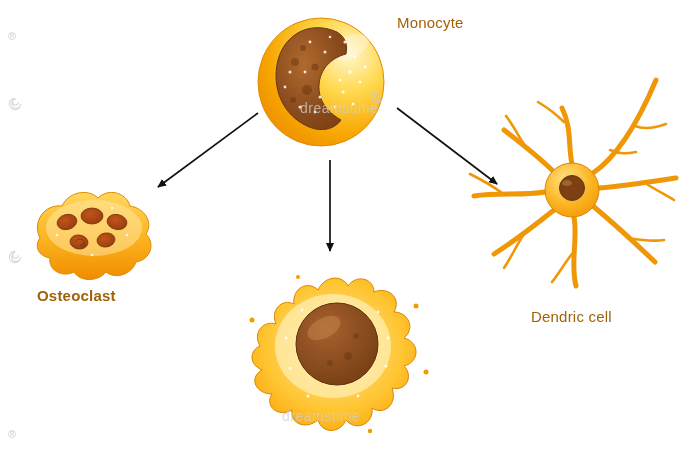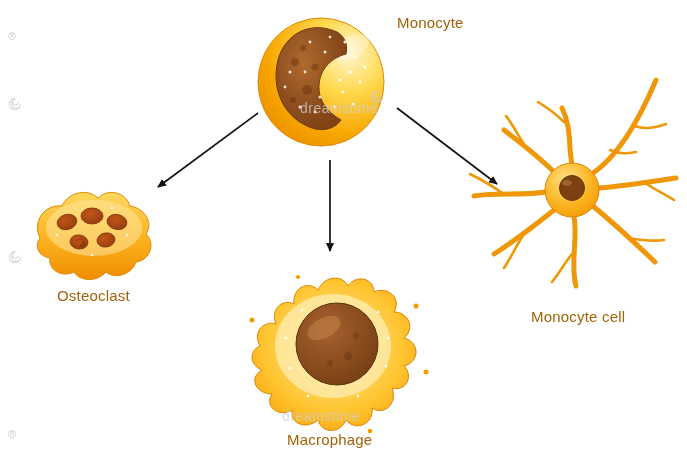--- a/index.html
+++ b/index.html
@@ -124,21 +124,21 @@
       <ellipse cx="84" cy="60" rx="9" ry="7" transform="rotate(-10 84 60)"></ellipse>
     </g>
     <path d="M54,62 a4,3 0 1 1 4,3 a2.4,1.8 0 1 0 2,-2" fill="none" stroke="#7C3208" stroke-width="1" opacity="0.7"></path>
     <g fill="#ffffff" opacity="0.8">
       <circle cx="35" cy="55" r="1.3"></circle>
         <circle cx="105" cy="55" r="1.3"></circle>
       <circle cx="70" cy="75" r="1.3"></circle>
         <circle cx="90" cy="28" r="1.2"></circle>
     </g>
   </svg>
-  <span class="cell-label" style="left:57px;top:287px;">Osteoclast</span>
+  <span class="cell-label" style="left:37px;top:287px;font-weight:bold;">Osteoclast</span>
 
   <svg class="illus" style="left:238px;top:268px;" width="195" height="168" viewBox="0 0 195 168">
     <defs>
       <radialGradient id="macBody" cx="50%" cy="45%" r="70%">
         <stop offset="0%" stop-color="#FFE9A0"></stop>
         <stop offset="60%" stop-color="#FFC531"></stop>
         <stop offset="100%" stop-color="#F59B00"></stop>
       </radialGradient>
       <radialGradient id="macNuc" cx="38%" cy="32%" r="85%">
         <stop offset="0%" stop-color="#A86030"></stop>
@@ -171,21 +171,20 @@
       <circle cx="48" cy="70" r="1.6"></circle>
         <circle cx="52" cy="100" r="1.5"></circle>
         <circle cx="70" cy="128" r="1.5"></circle>
       <circle cx="150" cy="70" r="1.5"></circle>
         <circle cx="148" cy="98" r="1.6"></circle>
         <circle cx="120" cy="128" r="1.4"></circle>
       <circle cx="64" cy="42" r="1.4"></circle>
         <circle cx="140" cy="44" r="1.4"></circle>
     </g>
   </svg>
-  <span class="cell-label" style="left:287px;top:431px;">Macrophage</span>
 
   <svg class="illus" style="left:460px;top:58px;" width="227" height="248" viewBox="0 0 227 248">
     <defs>
       <radialGradient id="denBody" cx="40%" cy="32%" r="85%">
         <stop offset="0%" stop-color="#FFE489"></stop>
         <stop offset="55%" stop-color="#FBB31F"></stop>
         <stop offset="100%" stop-color="#F09000"></stop>
       </radialGradient>
     </defs>
     <g stroke="#EF9706" stroke-linecap="round" fill="none">
@@ -208,21 +207,21 @@
         <path d="M64,176 C56,188 52,198 44,210"></path>
         <path d="M42,135 C30,126 22,122 10,116"></path>
         <path d="M66,89 C58,78 54,68 46,58"></path>
         <path d="M150,92 C160,96 166,96 176,94"></path>
       </g>
     </g>
     <circle cx="112" cy="132" r="27" fill="url(#denBody)" stroke="#DB8400" stroke-width="1"></circle>
     <circle cx="112" cy="130" r="12.5" fill="#7C4012" stroke="#693409" stroke-width="1"></circle>
     <ellipse cx="107" cy="125" rx="5" ry="3" fill="#B07238" opacity="0.7"></ellipse>
   </svg>
-  <span class="cell-label" style="left:531px;top:308px;">Monocyte cell</span>
+  <span class="cell-label" style="left:531px;top:308px;">Dendric cell</span>
 
   <span class="wm" style="left:8px;top:30px;">®</span>
   <span class="wm" style="left:8px;top:428px;">®</span>
 
   <svg class="wm-spiral" style="left:6px;top:95px;" width="18" height="18" viewBox="0 0 16 16">
     <path d="M8 3 A5 5 0 1 0 13 8 A4 4 0 1 1 8.5 3.8 A2.6 2.6 0 1 0 11 6.5" fill="none" stroke="#c9c9c9" stroke-width="1"></path>
   </svg>
   <svg class="wm-spiral" style="left:6px;top:248px;" width="18" height="18" viewBox="0 0 16 16">
     <path d="M8 3 A5 5 0 1 0 13 8 A4 4 0 1 1 8.5 3.8 A2.6 2.6 0 1 0 11 6.5" fill="none" stroke="#c9c9c9" stroke-width="1"></path>
   </svg>

